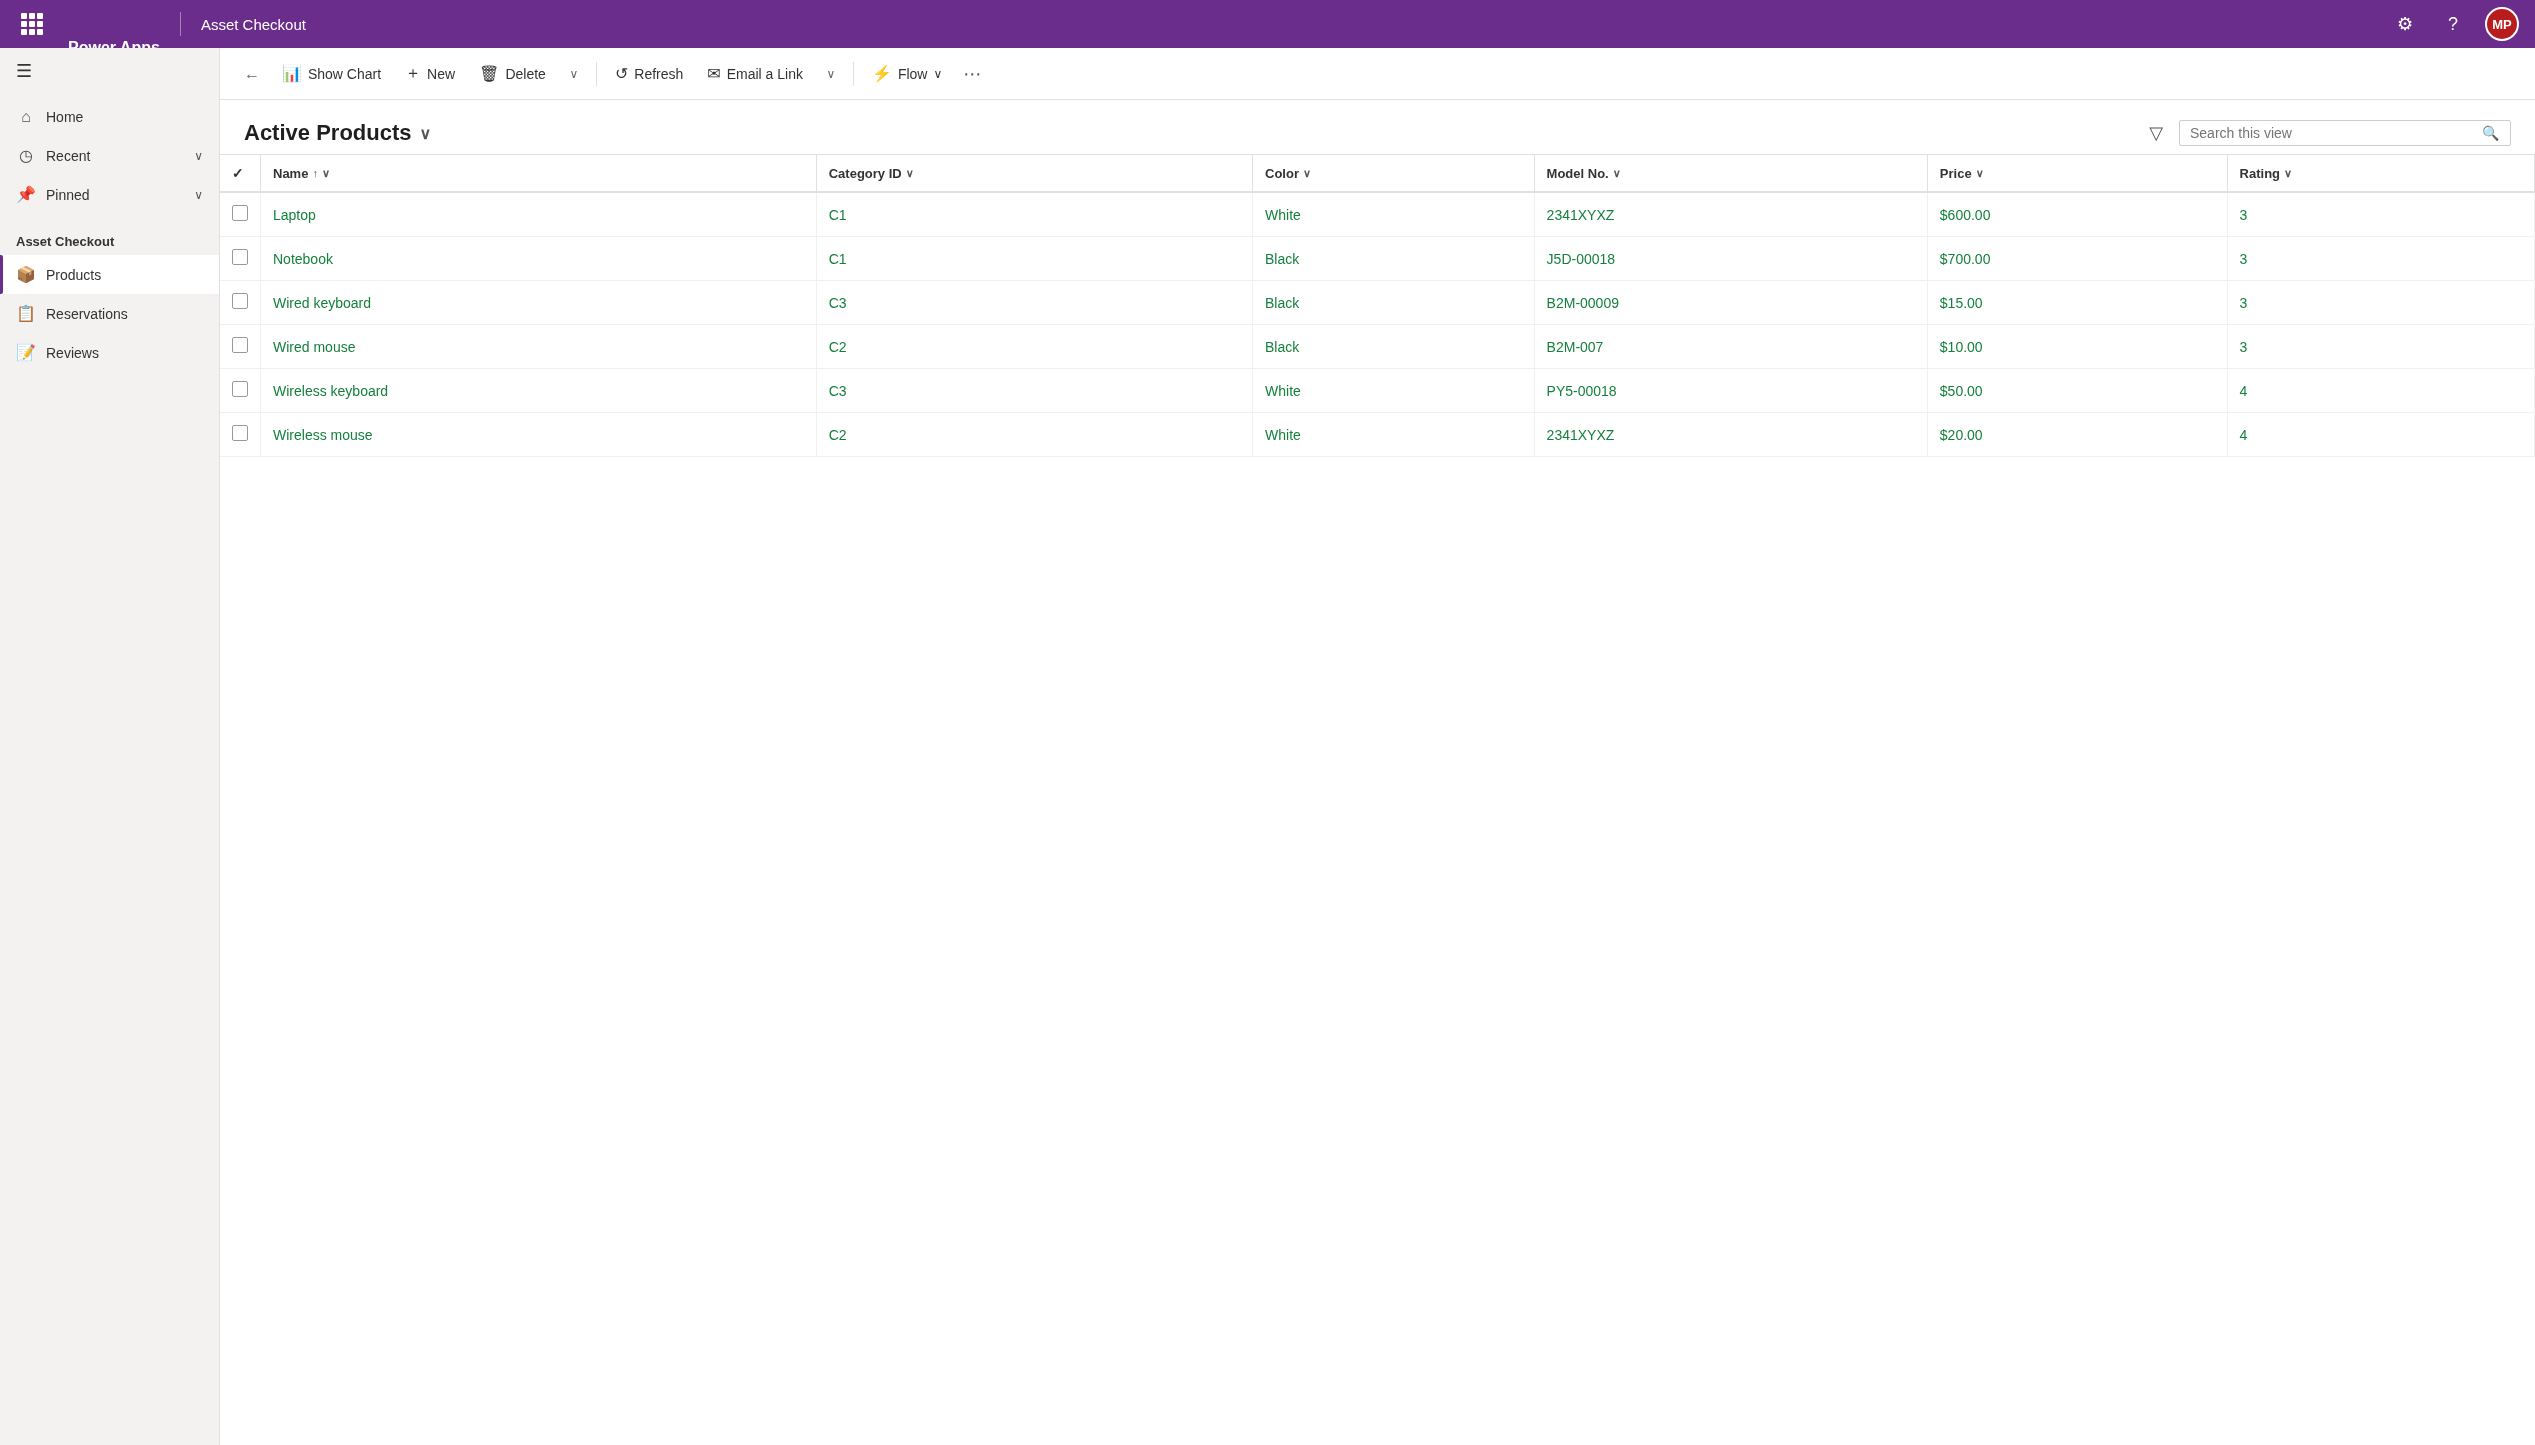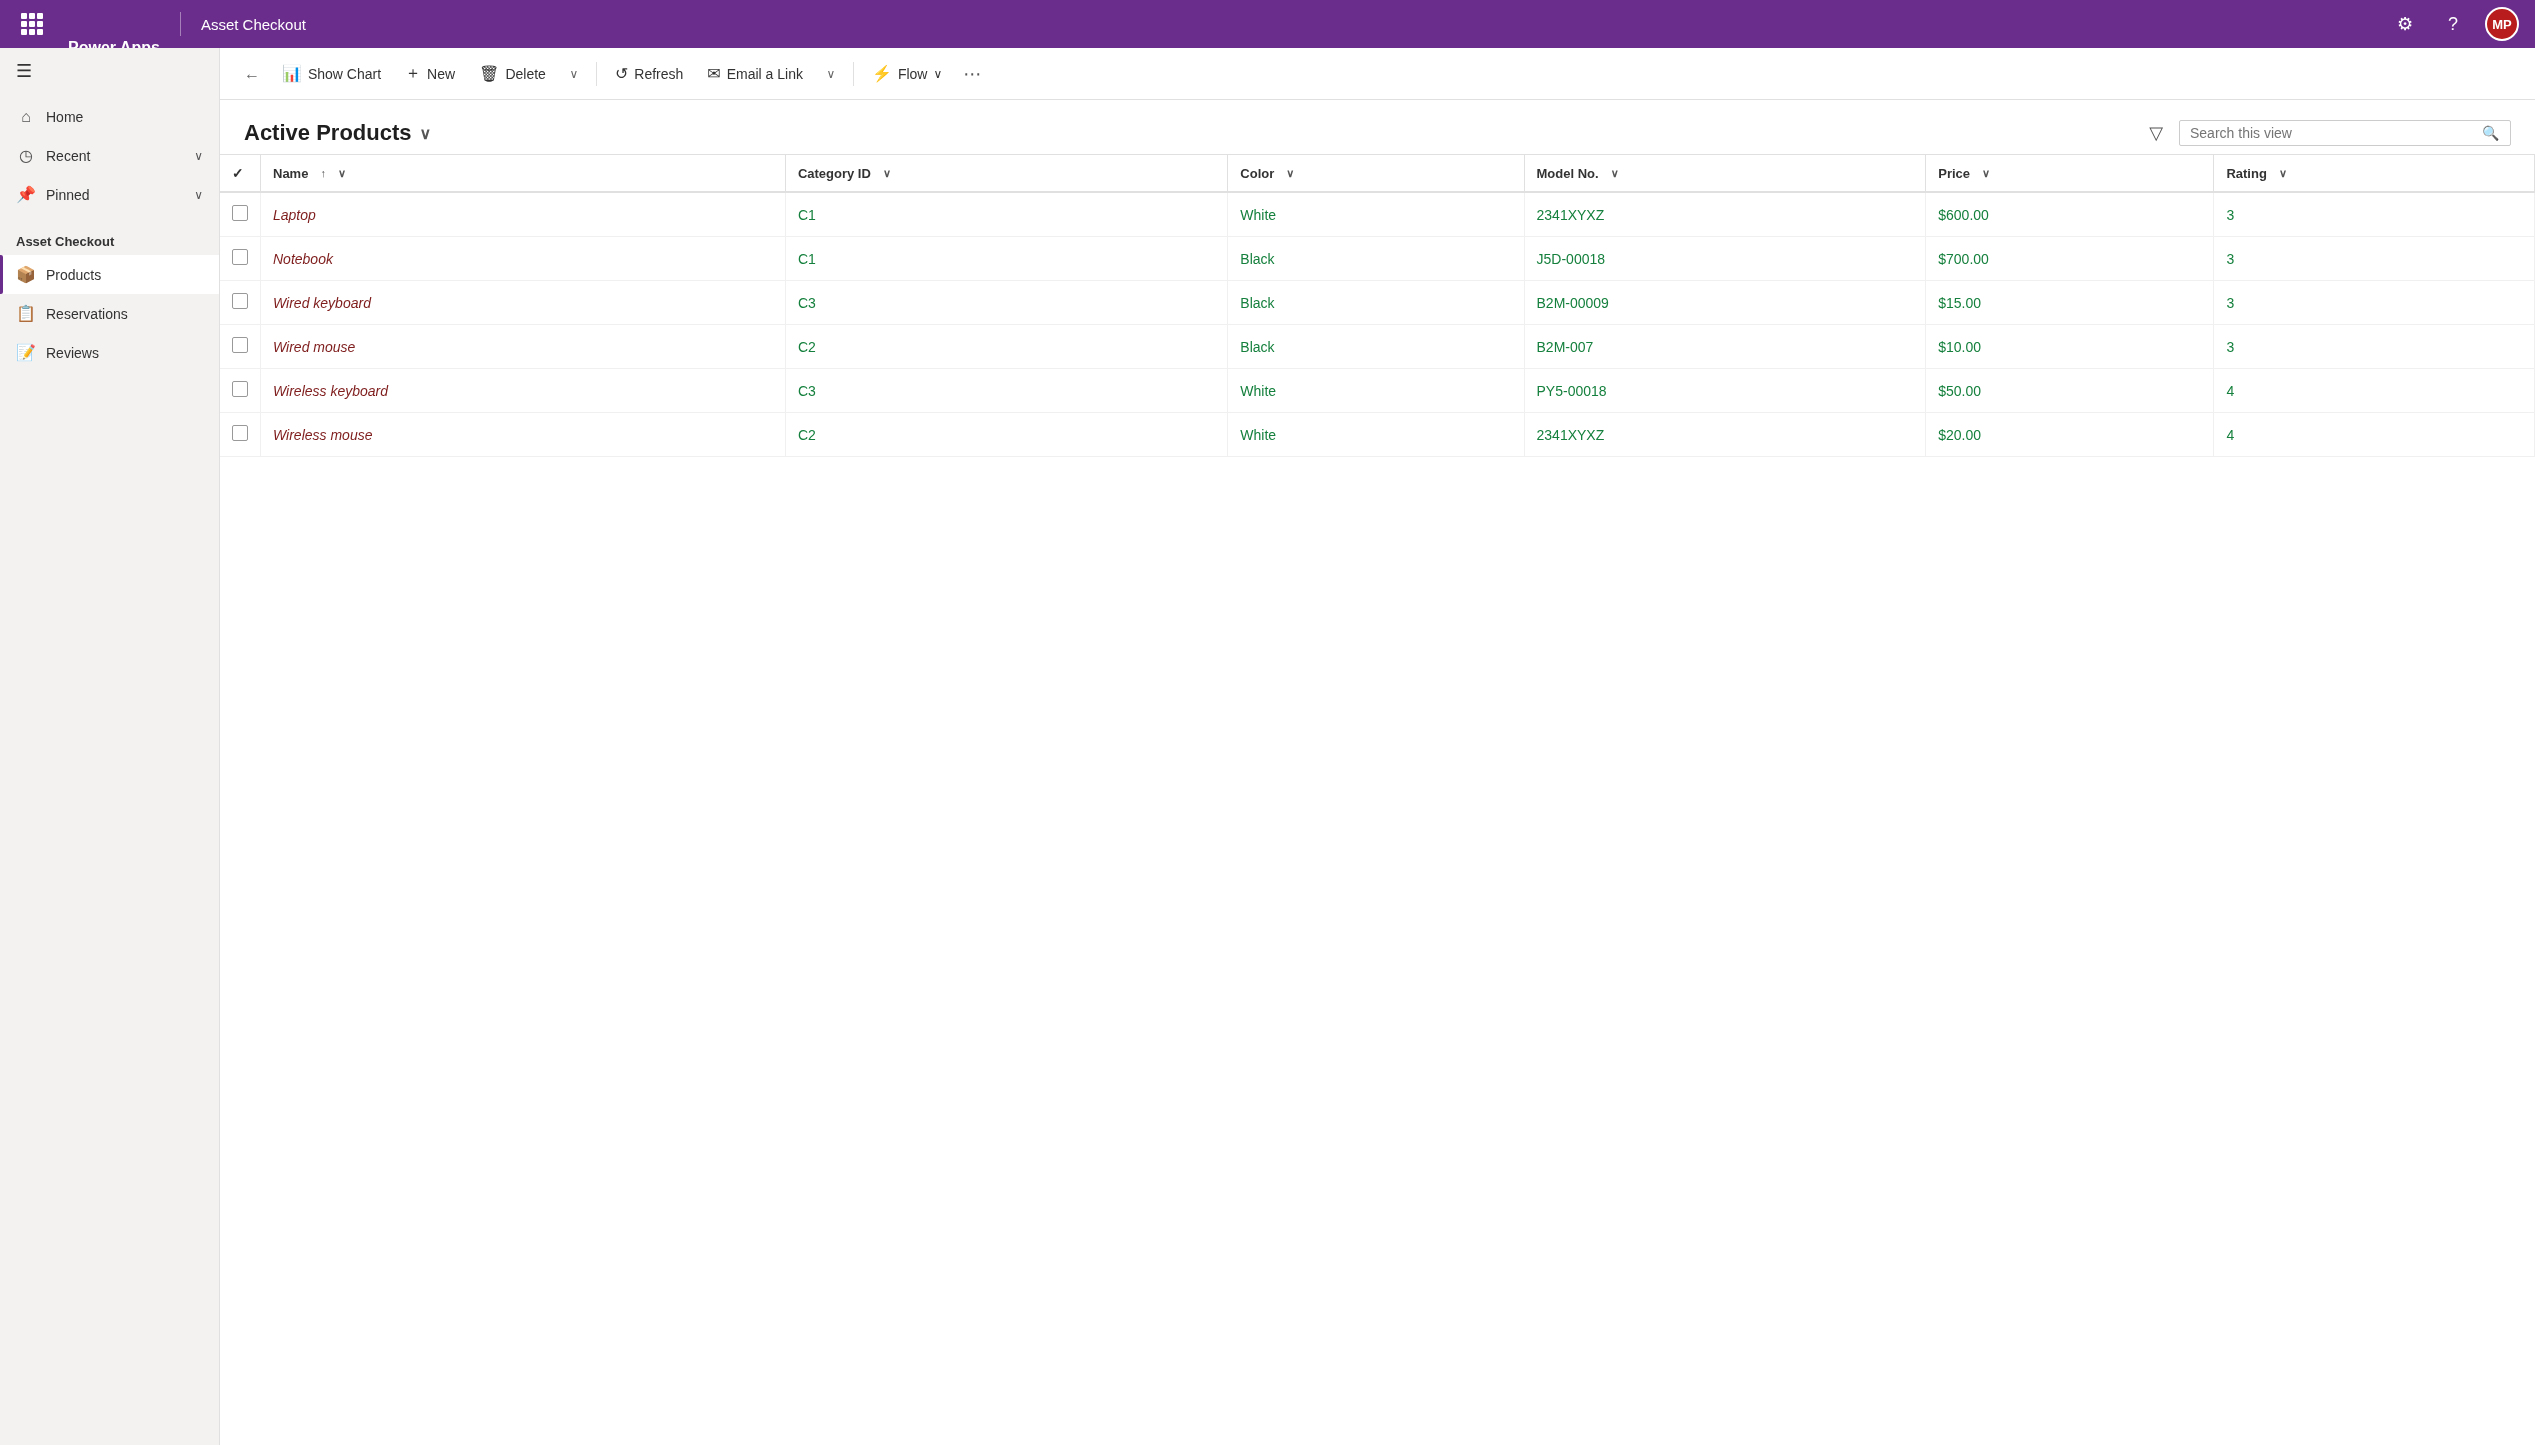--- a/index.html
+++ b/index.html
@@ -64,26 +64,26 @@
     .search-box { display: flex; align-items: center; border: 1px solid #ccc; border-radius: 2px; padding: 4px 10px; width: 332px; gap: 6px; }
     .search-box input { border: none; outline: none; font-size: 14px; color: #333; flex: 1; background: transparent; }
     .search-box .search-icon { color: #555; font-size: 14px; cursor: pointer; }
 
     
     .table-container { flex: 1; overflow-y: auto; }
     table { width: 100%; border-collapse: collapse; }
     thead tr { border-bottom: 2px solid #e0e0e0; background: white; position: sticky; top: 0; z-index: 1; }
     thead th { padding: 10px 12px; text-align: left; font-weight: 600; font-size: 13px; color: #333; white-space: nowrap; border-right: 1px solid #e0e0e0; user-select: none; cursor: pointer; }
     thead th:first-child { width: 40px; border-right: 1px solid #e0e0e0; }
-    thead th .th-content { display: flex; align-items: center; gap: 12px; }
+    thead th .th-content { display: flex; align-items: center; gap: 4px; }
     thead th .sort-icon { font-size: 11px; color: #555; }
     tbody tr { border-bottom: 1px solid #f0f0f0; }
     tbody td { padding: 12px 12px; font-size: 14px; color: #15803d; border-right: 1px solid #f0f0f0; }
     tbody td:first-child { width: 40px; text-align: center; }
-    tbody td.link-cell { color: #7f1d1d; cursor: pointer; font-style: italic; }
+    tbody td.link-cell { color: #15803d; cursor: pointer; }
     .checkbox { width: 16px; height: 16px; border: 1px solid #999; border-radius: 2px; display: inline-block; cursor: pointer; }
     .checkmark { font-size: 14px; color: #333; }
   </style>
 </head>
 <body>
 
 <div class="topbar">
   <div class="topbar-waffle">
     <div class="waffle-grid">
       <div class="waffle-dot"></div>

